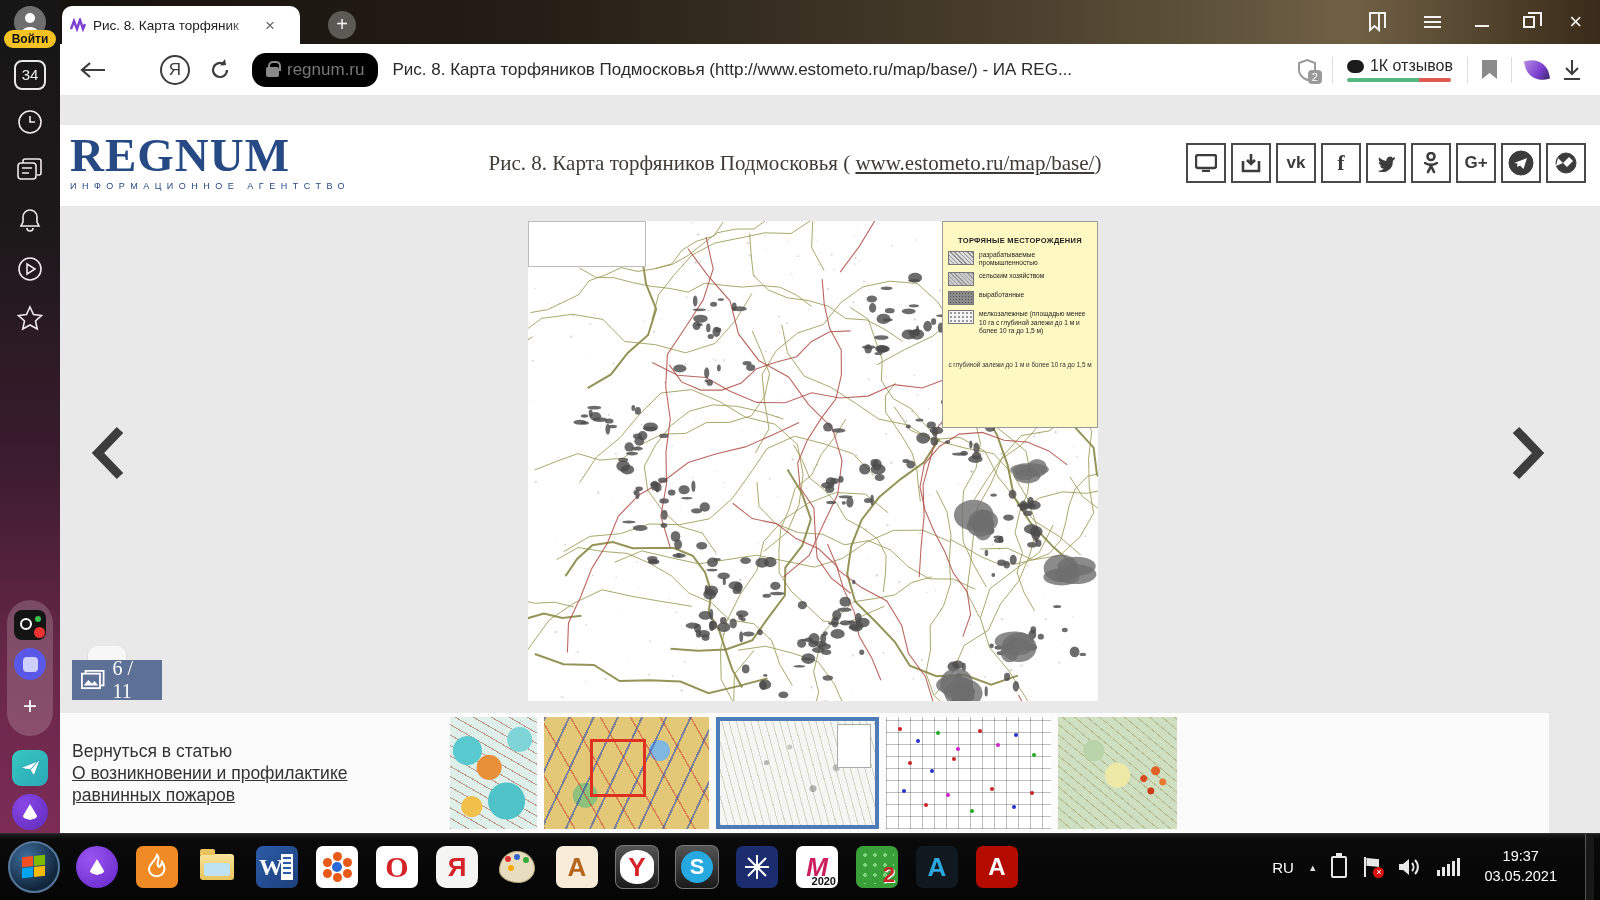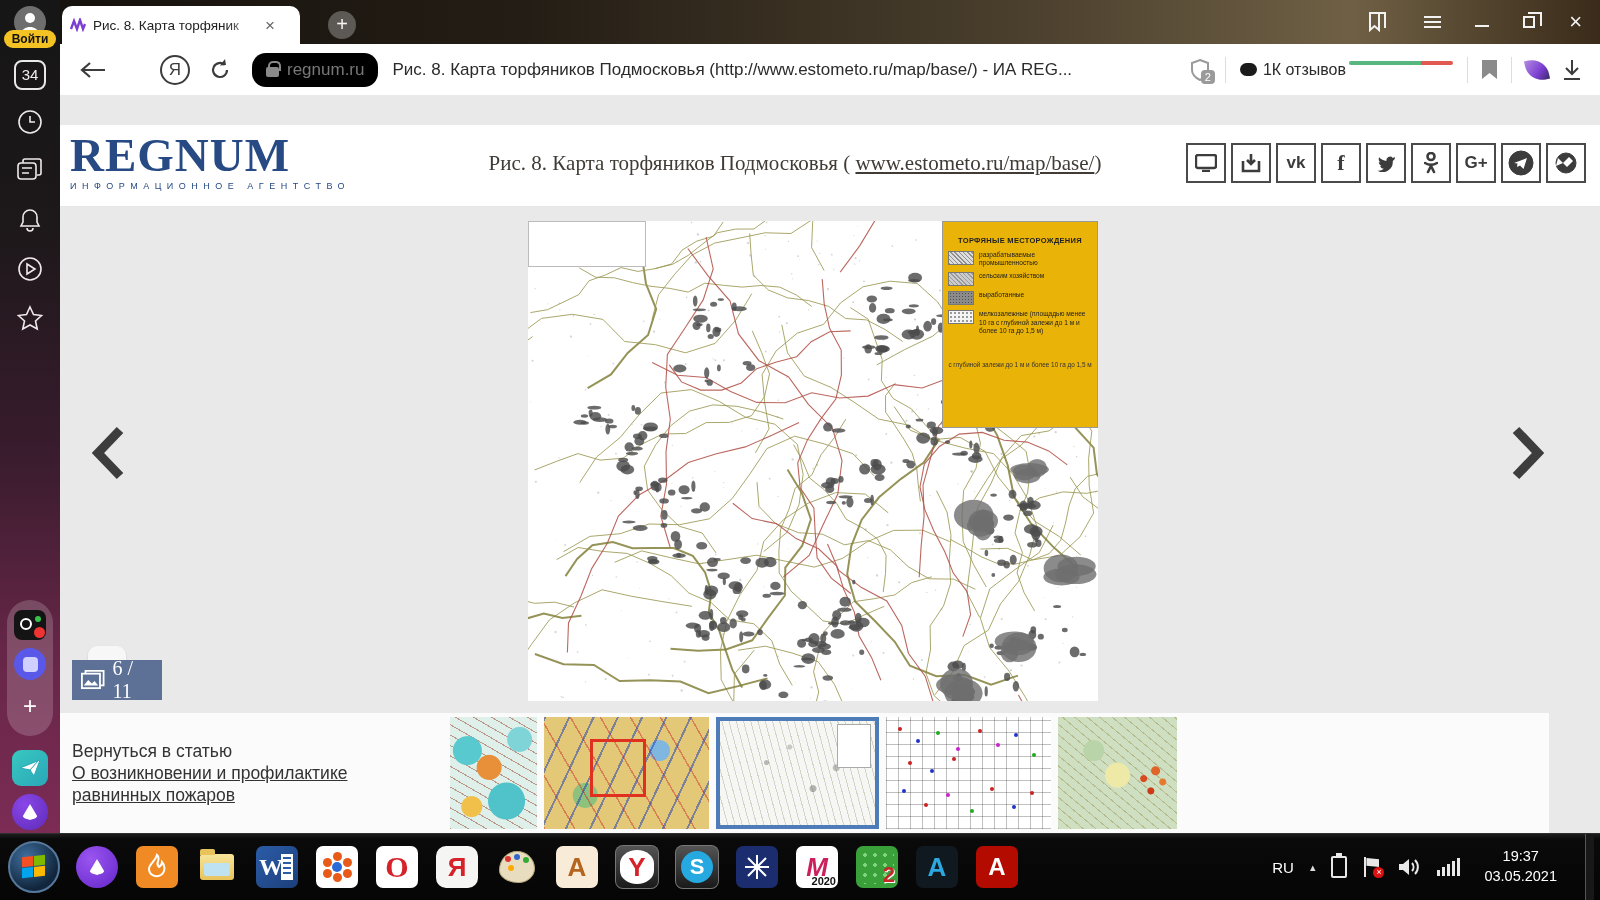--- a/index.html
+++ b/index.html
@@ -52,21 +52,21 @@
   .pill{display:flex;align-items:center;gap:8px;background:#000000;border-radius:14px;height:34px;padding:0 14px}
   .lock{width:13px;height:10px;background:#8a8a8a;border-radius:2px;position:relative;margin-top:5px}
   .lock::before{content:"";position:absolute;left:2px;top:-6px;width:9px;height:8px;border:2px solid #8a8a8a;border-bottom:none;border-radius:5px 5px 0 0}
   .domain{font-size:17px;color:#777}
   .urltitle{font-size:17px;color:#2b2b2b;margin-left:14px;white-space:nowrap;overflow:hidden;max-width:800px}
   .tb-right{margin-left:auto;display:flex;align-items:center;gap:14px;padding-right:18px}
   .vsep{width:1px;height:26px;background:#ddd}
   .shield{position:relative;width:22px;height:24px}
   .shield svg{stroke:#9a9a9a;fill:none;stroke-width:2}
   .shield .badge{position:absolute;right:-4px;bottom:-2px;background:#9a9a9a;color:#fff;font-size:11px;border-radius:4px;padding:1px 4px}
-  .reviews{display:flex;align-items:flex-start;gap:3px}
+  .reviews{display:flex;flex-direction:column;align-items:flex-start;gap:3px}
   .reviews .row{display:flex;align-items:center;gap:6px}
   .bubble{width:17px;height:13px;background:#1b1b1b;border-radius:7px;position:relative}
   .bubble::after{content:"";position:absolute;left:3px;bottom:-4px;border:4px solid transparent;border-top-color:#1b1b1b}
   .reviews .txt{font-size:16px;color:#2b2b2b}
   .ratingbar{display:flex;width:104px;height:4px;border-radius:2px;overflow:hidden}
   .ratingbar .g{background:#57b87f;width:72px}
   .ratingbar .r{background:#e05a52;width:32px}
   .flag-bm{width:15px;height:19px;background:#8b8b8b;clip-path:polygon(0 0,100% 0,100% 100%,50% 68%,0 100%)}
   .feather{width:22px;height:22px;background:linear-gradient(135deg,#b38ae0,#7b3fd1 60%,#3c2a66);border-radius:0 80% 0 80%;transform:rotate(-12deg)}
   .dl-ic{display:flex;flex-direction:column;align-items:center}
@@ -95,21 +95,21 @@
   .soc{width:40px;height:40px;border:2px solid #4a4a4a;background:#fff;display:flex;align-items:center;justify-content:center;
     color:#3c3c3c;font-weight:bold;font-size:17px}
   .soc svg{fill:#3c3c3c;stroke:#3c3c3c}
 
   
   #gallery{position:absolute;left:60px;top:207px;width:1540px;height:506px;background:#e9e9e9}
   .chev{position:absolute;top:218px;width:40px;height:56px}
   .chev svg{stroke:#3d3d3d;fill:none;stroke-width:9}
   .mapimg{position:absolute;left:468px;top:14px;width:570px;height:480px;background:#fff;overflow:hidden}
   .mapbox-tl{position:absolute;left:0;top:0;width:118px;height:46px;background:#fff;border:1px solid #bbb}
-  .maplegend{position:absolute;right:0;top:0;width:156px;height:207px;background:#eab308;border:1px solid #999;padding:6px 5px 0 5px}
+  .maplegend{position:absolute;right:0;top:0;width:156px;height:207px;background:#fef9c3;border:1px solid #999;padding:6px 5px 0 5px}
   .maplegend .lt{font-size:7.5px;font-weight:bold;color:#222;text-align:center;letter-spacing:.3px;margin:8px 0 6px}
   .lrow{display:flex;gap:5px;margin-bottom:5px;align-items:flex-start}
   .swatch{width:26px;height:14px;border:1px solid #777;flex:none}
   .sw0{background:repeating-linear-gradient(45deg,#8f8f8f 0 1px,#ddd 1px 3px)}
   .sw1{background:repeating-linear-gradient(45deg,#9a9a9a 0 1px,#ccc 1px 3px),repeating-linear-gradient(-45deg,#9a9a9a 0 1px,transparent 1px 3px)}
   .sw2{background:radial-gradient(#4f4f4f 30%,transparent 32%) 0 0/3px 3px,#8b8b8b}
   .sw3{background:radial-gradient(#9a9a9a 25%,transparent 28%) 0 0/4px 4px,#f4f4f4}
   .lrow .ll{font-size:6.6px;color:#222;line-height:1.25}
   .maplegend .note{font-size:6.4px;color:#333;margin-top:26px;text-align:center}
   .ghostsq{position:absolute;left:28px;top:439px;width:38px;height:34px;border-radius:9px;background:#f7f7f7;box-shadow:0 1px 2px rgba(0,0,0,.15)}

